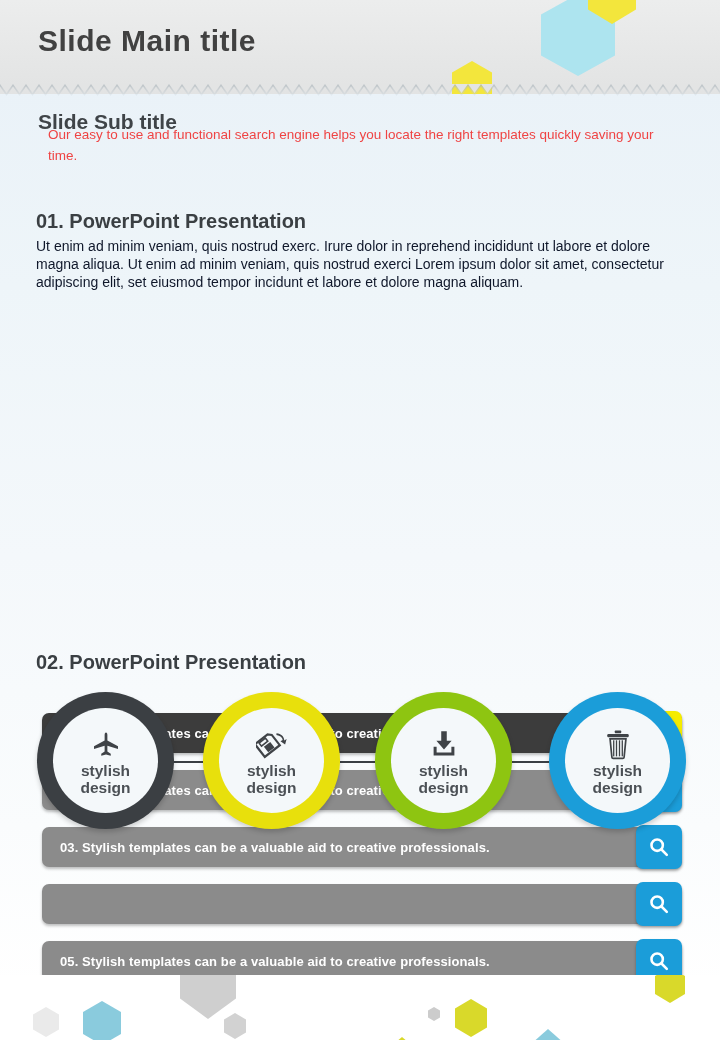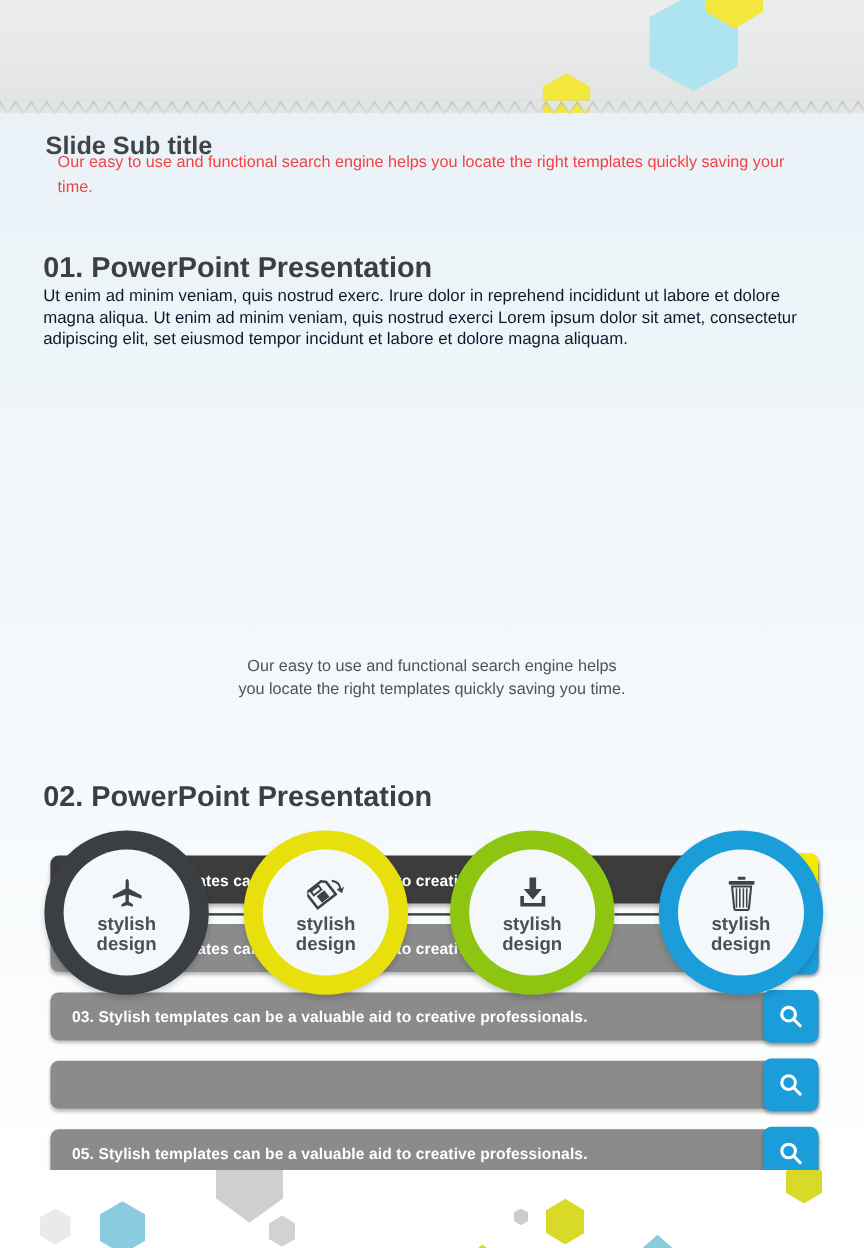--- a/index.html
+++ b/index.html
@@ -68,21 +68,21 @@
   .sub-desc {
     position: absolute;
     left: 38px; top: 124px;
     width: 620px;
     font-size: 13.5px; line-height: 21px; color: #ef4444; margin-left: 10px;
   }
 
   .sec-head {
     position: absolute;
     left: 36px;
-    font-size: 24px; font-weight: bold; color: #3a3f43;
+    font-size: 20px; font-weight: bold; color: #3a3f43;
   }
   .sec-body {
     position: absolute;
     left: 36px; width: 630px;
     font-size: 14px; line-height: 18px; color: #0f172a;
   }
 
   
   .circle-row { position: absolute; left: 0; top: 340px; width: 720px; height: 165px; }
   .connector {
@@ -149,20 +149,21 @@
 
 <div class="slide">
 
   <div class="body-bg"></div>
 
   <div class="header" style="background: linear-gradient(rgb(236, 237, 237) 0%, rgb(226, 227, 227) 100%);">
 
     <div class="hex" style="left:541px; top:-6px; width:74px; height:82px; background:#ade4ef;"></div>
     <div class="hex" style="left:588px; top:-34px; width:48px; height:58px; background:#f3e63c;"></div>
     <div class="hex" style="left:452px; top:61px; width:40px; height:46px; background:#f3e63c;"></div>
+    <div class="header-title" style="color: rgb(65, 65, 65);">Slide Main title</div>
   </div>
 
   <svg class="zigzag" viewBox="0 0 720 14" preserveAspectRatio="none">
     <defs>
       <linearGradient id="zgShadow" x1="0" y1="0" x2="0" y2="1">
         <stop offset="0%" stop-color="#9aa2a8" stop-opacity="0.95"></stop>
         <stop offset="100%" stop-color="#c9d3d9" stop-opacity="0.25"></stop>
       </linearGradient>
     </defs>
     <path id="zgpath" fill="url(#zgShadow)" d="M0 2.5 L6.5 12 L13 2.5 L19.5 12 L26 2.5 L32.5 12 L39 2.5 L45.5 12 L52 2.5 L58.5 12 L65 2.5 L71.5 12 L78 2.5 L84.5 12 L91 2.5 L97.5 12 L104 2.5 L110.5 12 L117 2.5 L123.5 12 L130 2.5 L136.5 12 L143 2.5 L149.5 12 L156 2.5 L162.5 12 L169 2.5 L175.5 12 L182 2.5 L188.5 12 L195 2.5 L201.5 12 L208 2.5 L214.5 12 L221 2.5 L227.5 12 L234 2.5 L240.5 12 L247 2.5 L253.5 12 L260 2.5 L266.5 12 L273 2.5 L279.5 12 L286 2.5 L292.5 12 L299 2.5 L305.5 12 L312 2.5 L318.5 12 L325 2.5 L331.5 12 L338 2.5 L344.5 12 L351 2.5 L357.5 12 L364 2.5 L370.5 12 L377 2.5 L383.5 12 L390 2.5 L396.5 12 L403 2.5 L409.5 12 L416 2.5 L422.5 12 L429 2.5 L435.5 12 L442 2.5 L448.5 12 L455 2.5 L461.5 12 L468 2.5 L474.5 12 L481 2.5 L487.5 12 L494 2.5 L500.5 12 L507 2.5 L513.5 12 L520 2.5 L526.5 12 L533 2.5 L539.5 12 L546 2.5 L552.5 12 L559 2.5 L565.5 12 L572 2.5 L578.5 12 L585 2.5 L591.5 12 L598 2.5 L604.5 12 L611 2.5 L617.5 12 L624 2.5 L630.5 12 L637 2.5 L643.5 12 L650 2.5 L656.5 12 L663 2.5 L669.5 12 L676 2.5 L682.5 12 L689 2.5 L695.5 12 L702 2.5 L708.5 12 L715 2.5 L721.5 12 L728 2.5 L720 -6 L0 -6 Z"></path>
@@ -244,24 +245,20 @@
             </svg>
           </div>
           <div class="circle-label">
             <span>stylish</span><br>
             <span>design</span>
           </div>
         </div>
       </div>
     </div>
 
-    <div class="circle-caption">
-      <span>Our easy to use and  functional search engine helps</span><br>
-      <span>you locate the right templates quickly saving you time.</span>
-    </div>
 
     <div class="sec-head" style="top:651px;">02. PowerPoint Presentation</div>
 
     <div class="list" id="list-container">
         <div class="row" style="top: 713px; background: rgb(60, 60, 60);">
           <div class="row-text">01. Stylish templates can be a valuable aid to creative professionals.</div>
           <div class="row-btn" style="background: rgb(245, 236, 0);">
             <svg width="22" height="22" viewBox="0 0 24 24" fill="none" stroke="#2b2b2b" stroke-width="2.8" stroke-linecap="round">
               <circle cx="10" cy="10" r="6.2"></circle>
               <line x1="14.7" y1="14.7" x2="20.5" y2="20.5"></line>

